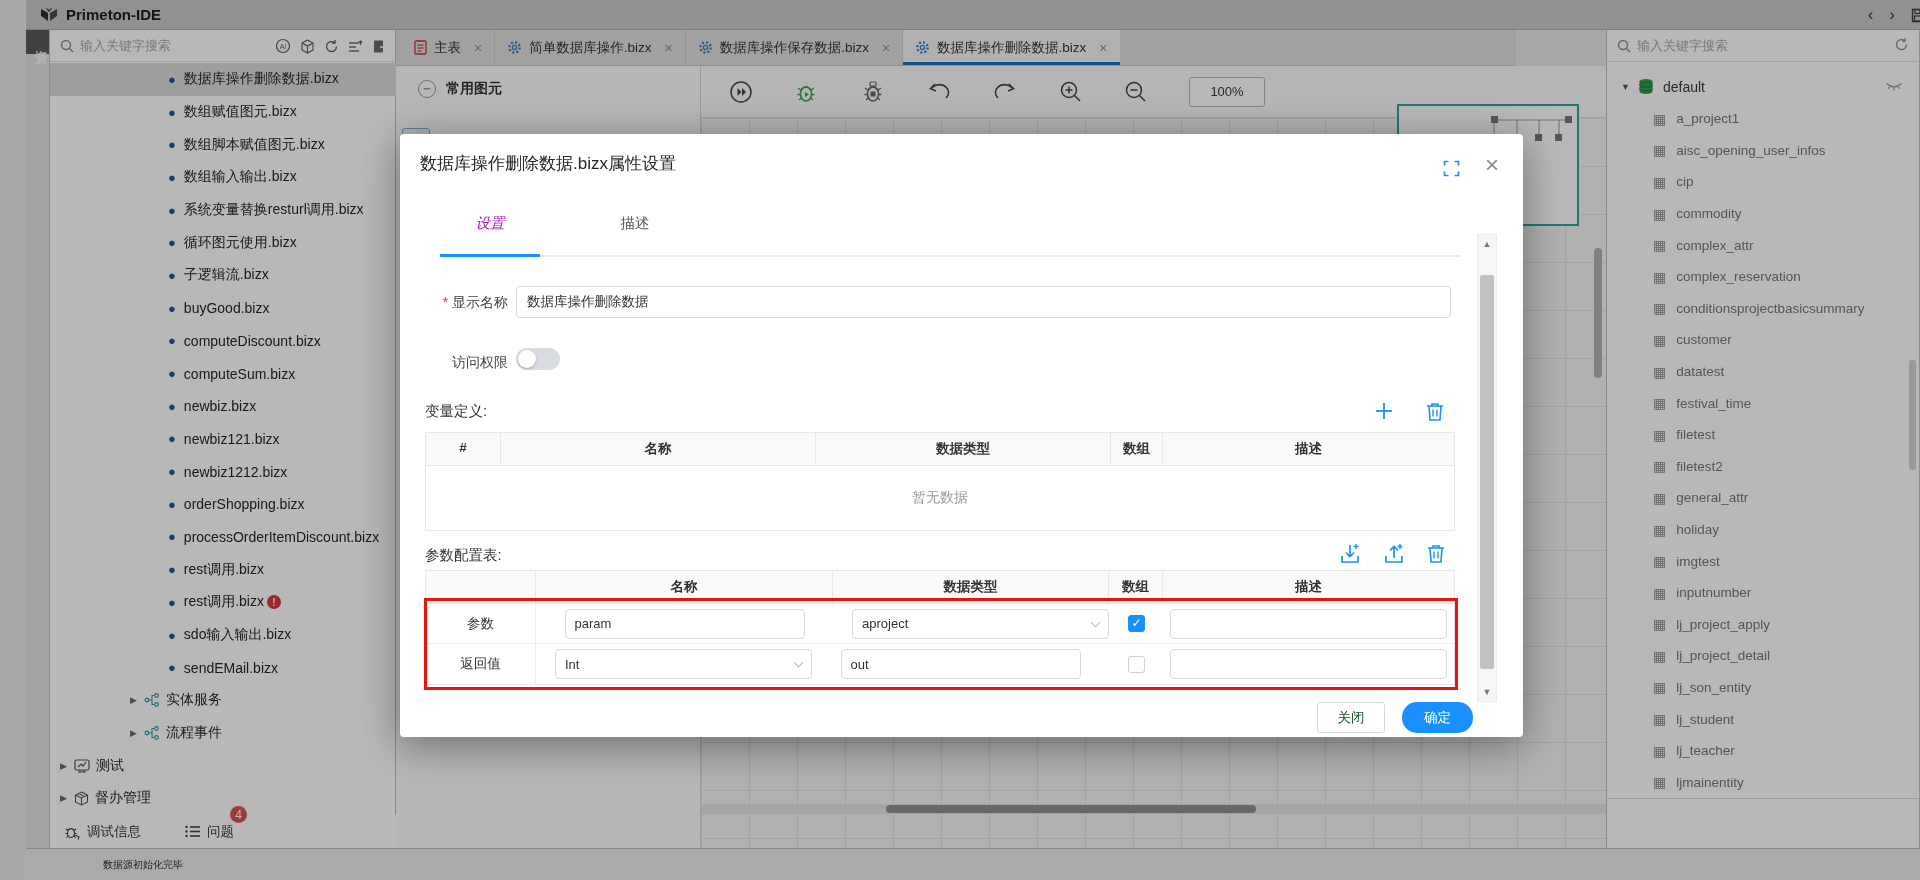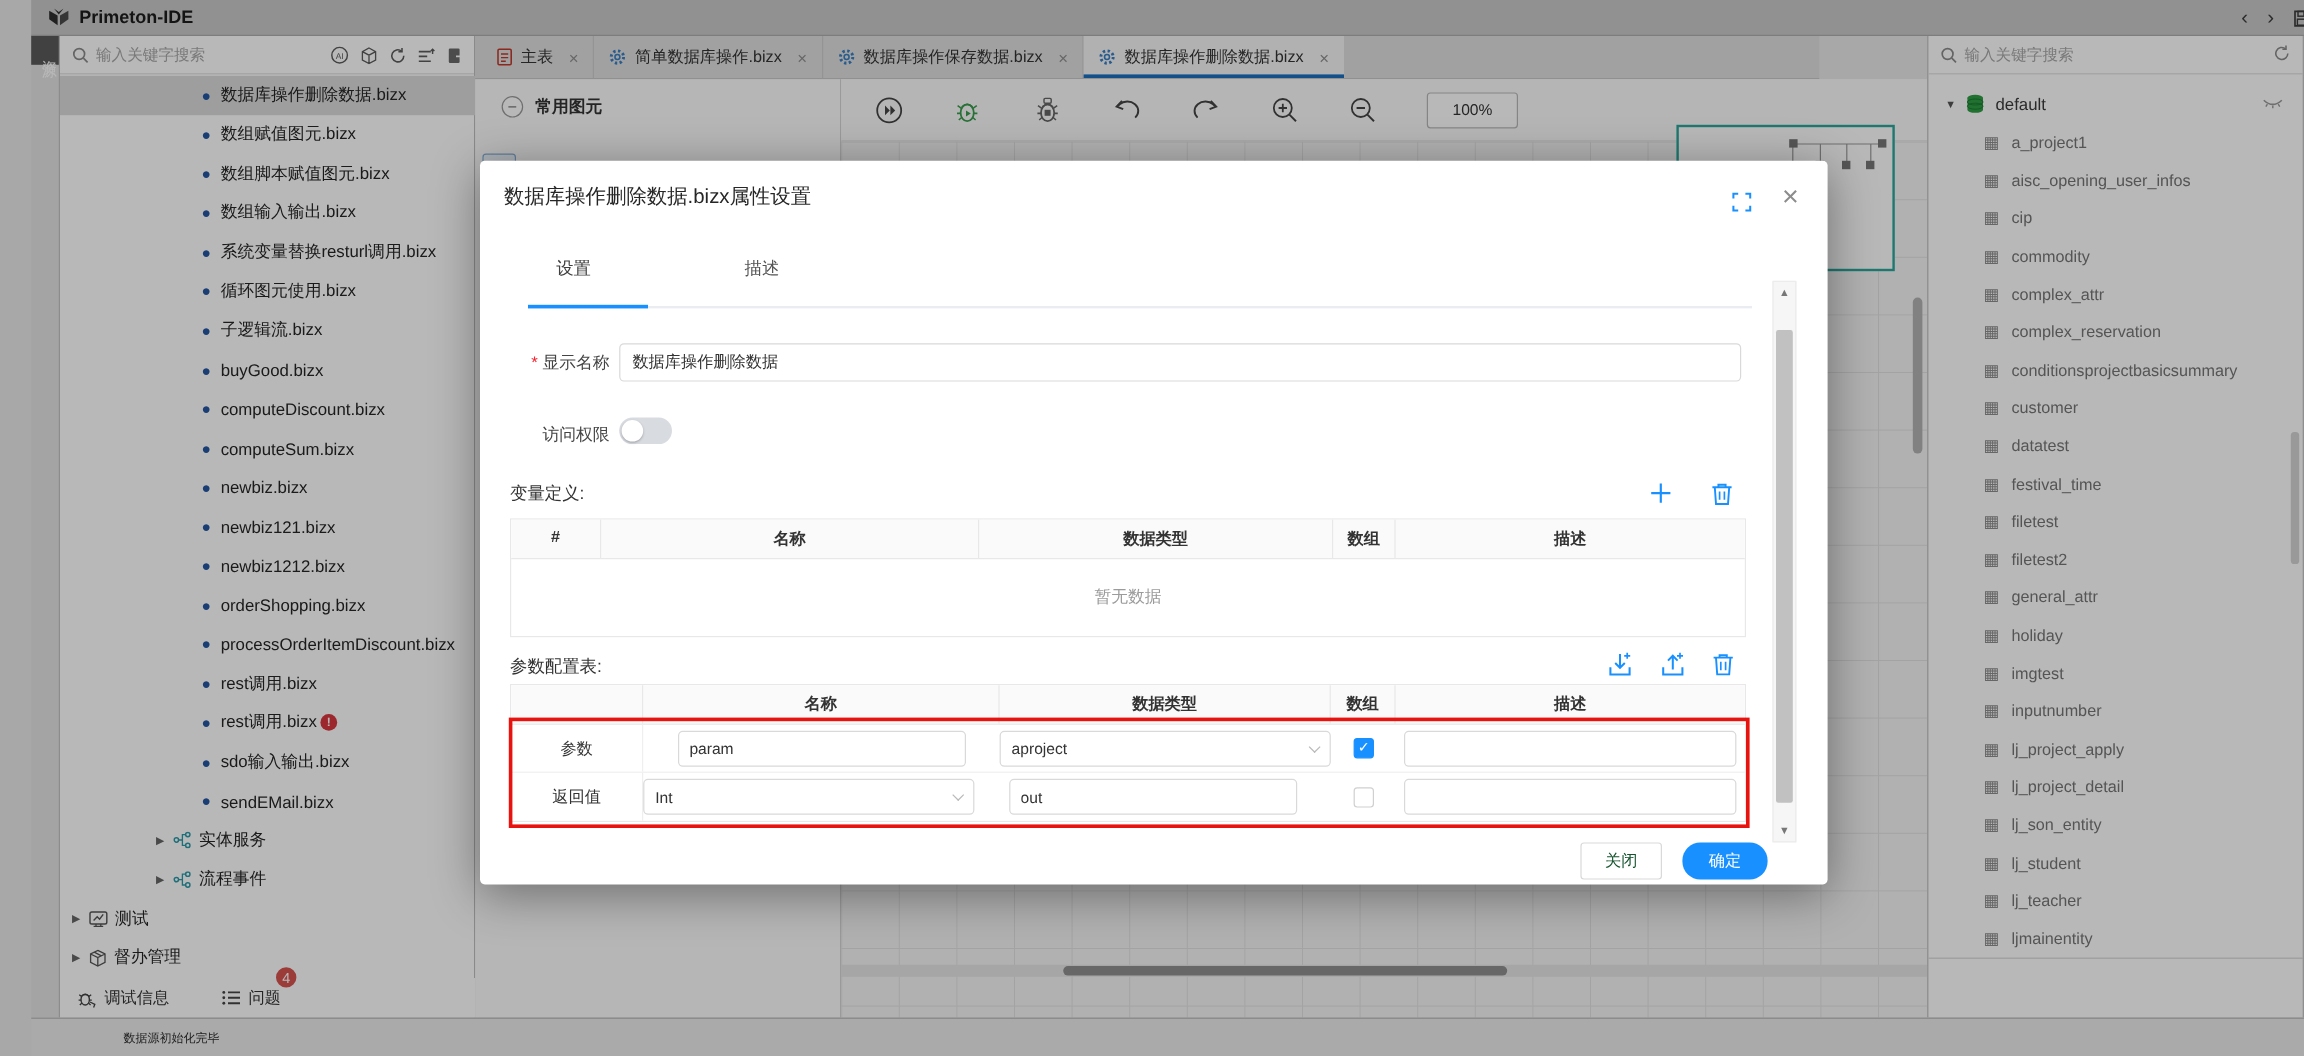--- a/index.html
+++ b/index.html
@@ -93,21 +93,21 @@
   
   #right-strip { left:1893px; top:30px; width:27px; height:818px; background:#f1f1f1; border-left:1px solid #c6c6c6; }
   #right-strip .vtab { border-bottom:1px solid #d2d2d2; padding:14px 0; font-size:12.5px; }
 
   
   #modal { position:absolute; left:400px; top:134px; width:1123px; height:603px; background:#fff; border-radius:4px; box-shadow:0 8px 40px rgba(0,0,0,.4); z-index:10; }
   #m-title { position:absolute; left:20px; top:18px; font-size:17px; color:#262626; }
   #m-full { position:absolute; left:1043px; top:26px; cursor:pointer; }
   #m-close { position:absolute; left:1085px; top:17px; font-size:24px; color:#8c8c8c; cursor:pointer; }
   .m-tab { position:absolute; top:80px; width:100px; text-align:center; font-size:14.5px; color:#555; cursor:pointer; }
-  #m-tab-0 { left:28px; color:#404040; }
+  #m-tab-0 { left:40px; color:#a21caf;font-style:italic; }
   #m-tab-1 { left:185px; }
   #m-tabline { position:absolute; left:40px; top:121px; width:1020px; height:2px; background:#e9edf2; }
   #m-tabline .seg { position:absolute; left:0; top:-1px; width:100px; height:3px; background:#1890ff; }
   .m-label { position:absolute; width:108px; text-align:right; font-size:14px; color:#444; }
   .req::before { content:"* "; color:#f5222d; }
   #m-name-input { position:absolute; left:116px; top:152px; width:935px; height:32px; border:1px solid #d9d9d9; border-radius:4px; font-size:13.5px; color:#333; padding:0 10px; font-family:inherit; }
   #m-toggle { position:absolute; left:116px; top:214px; width:44px; height:22px; border-radius:11px; background:#d8dbe0; cursor:pointer; }
   #m-toggle .knob { position:absolute; left:2px; top:2px; width:18px; height:18px; border-radius:50%; background:#fff; box-shadow:0 1px 2px rgba(0,0,0,.25); }
   .m-section { position:absolute; left:25px; font-size:14.5px; color:#333; }
   .m-ic { position:absolute; cursor:pointer; }
@@ -117,21 +117,21 @@
   .mthead > div:last-child { border-right:none; }
   .vt-c0{width:75px;} .vt-c1{width:315px;} .vt-c2{width:295px;} .vt-c3{width:52px;} .vt-c4{width:291px;}
   .pt-c0{width:110px;} .pt-c1{width:297px;} .pt-c2{width:276px;} .pt-c3{width:54px;} .pt-c4{width:291px;}
   #vt-empty { height:64px; display:flex; align-items:center; justify-content:center; color:#9b9b9b; font-size:14px; }
   .prow { display:flex; align-items:center; height:40px; border-bottom:1px solid #efefef; }
   .prow:last-child { border-bottom:none; }
   .prow .rlabel { width:110px; text-align:center; color:#333; border-right:1px solid #efefef; align-self:stretch; display:flex; align-items:center; justify-content:center; }
   .cellpad { display:flex; align-items:center; justify-content:center; }
   .tin { width:240px; height:30px; border:1px solid #d9d9d9; border-radius:4px; padding:0 9px; font-size:13px; color:#333; font-family:inherit; }
   .tin.desc { width:277px; }
-  .sel { position:relative; width:288px; height:30px; border:1px solid #d9d9d9; border-radius:4px; padding:0 24px 0 9px; font-size:13px; color:#333; display:flex; align-items:center; cursor:pointer; }
+  .sel { position:relative; width:288px; height:30px; border:1px solid #d9d9d9; border-radius:4px; padding:0 24px 0 9px; font-size:13px; color:#333; display:flex; align-items:center; cursor:pointer;margin-left:19px; }
   .sel .chev { position:absolute; right:9px; top:9px; width:7px; height:7px; border-right:1.5px solid #b9b9b9; border-bottom:1.5px solid #b9b9b9; transform:rotate(45deg); }
   .cb { width:17px; height:17px; border:1px solid #d0d0d0; border-radius:3px; background:#fff; cursor:pointer; }
   .cb.checked { background:#1890ff; border-color:#1890ff; position:relative; }
   .cb.checked::after { content:"\2713"; position:absolute; left:3px; top:0px; color:#fff; font-size:12px; }
   #m-btn-close { position:absolute; left:917px; top:568px; width:68px; height:31px; border:1px solid #d9d9d9; border-radius:3px; background:#fff; font-size:13.5px; color:#14532d; display:flex; align-items:center; justify-content:center; cursor:pointer; }
   #m-btn-ok { position:absolute; left:1002px; top:568px; width:71px; height:31px; border-radius:15px; background:#1890ff; font-size:13.5px; color:#fff; display:flex; align-items:center; justify-content:center; cursor:pointer; }
   #m-scroll { position:absolute; left:1077px; top:100px; width:20px; height:468px; background:#f6f6f6; border:1px solid #ececec; }
   #m-scroll .sarrow { position:absolute; left:0; width:18px; text-align:center; color:#777; font-size:9px; }
   #m-scroll .sthumb { position:absolute; left:2px; top:40px; width:14px; height:394px; background:#c1c1c1; border-radius:2px; }
 

